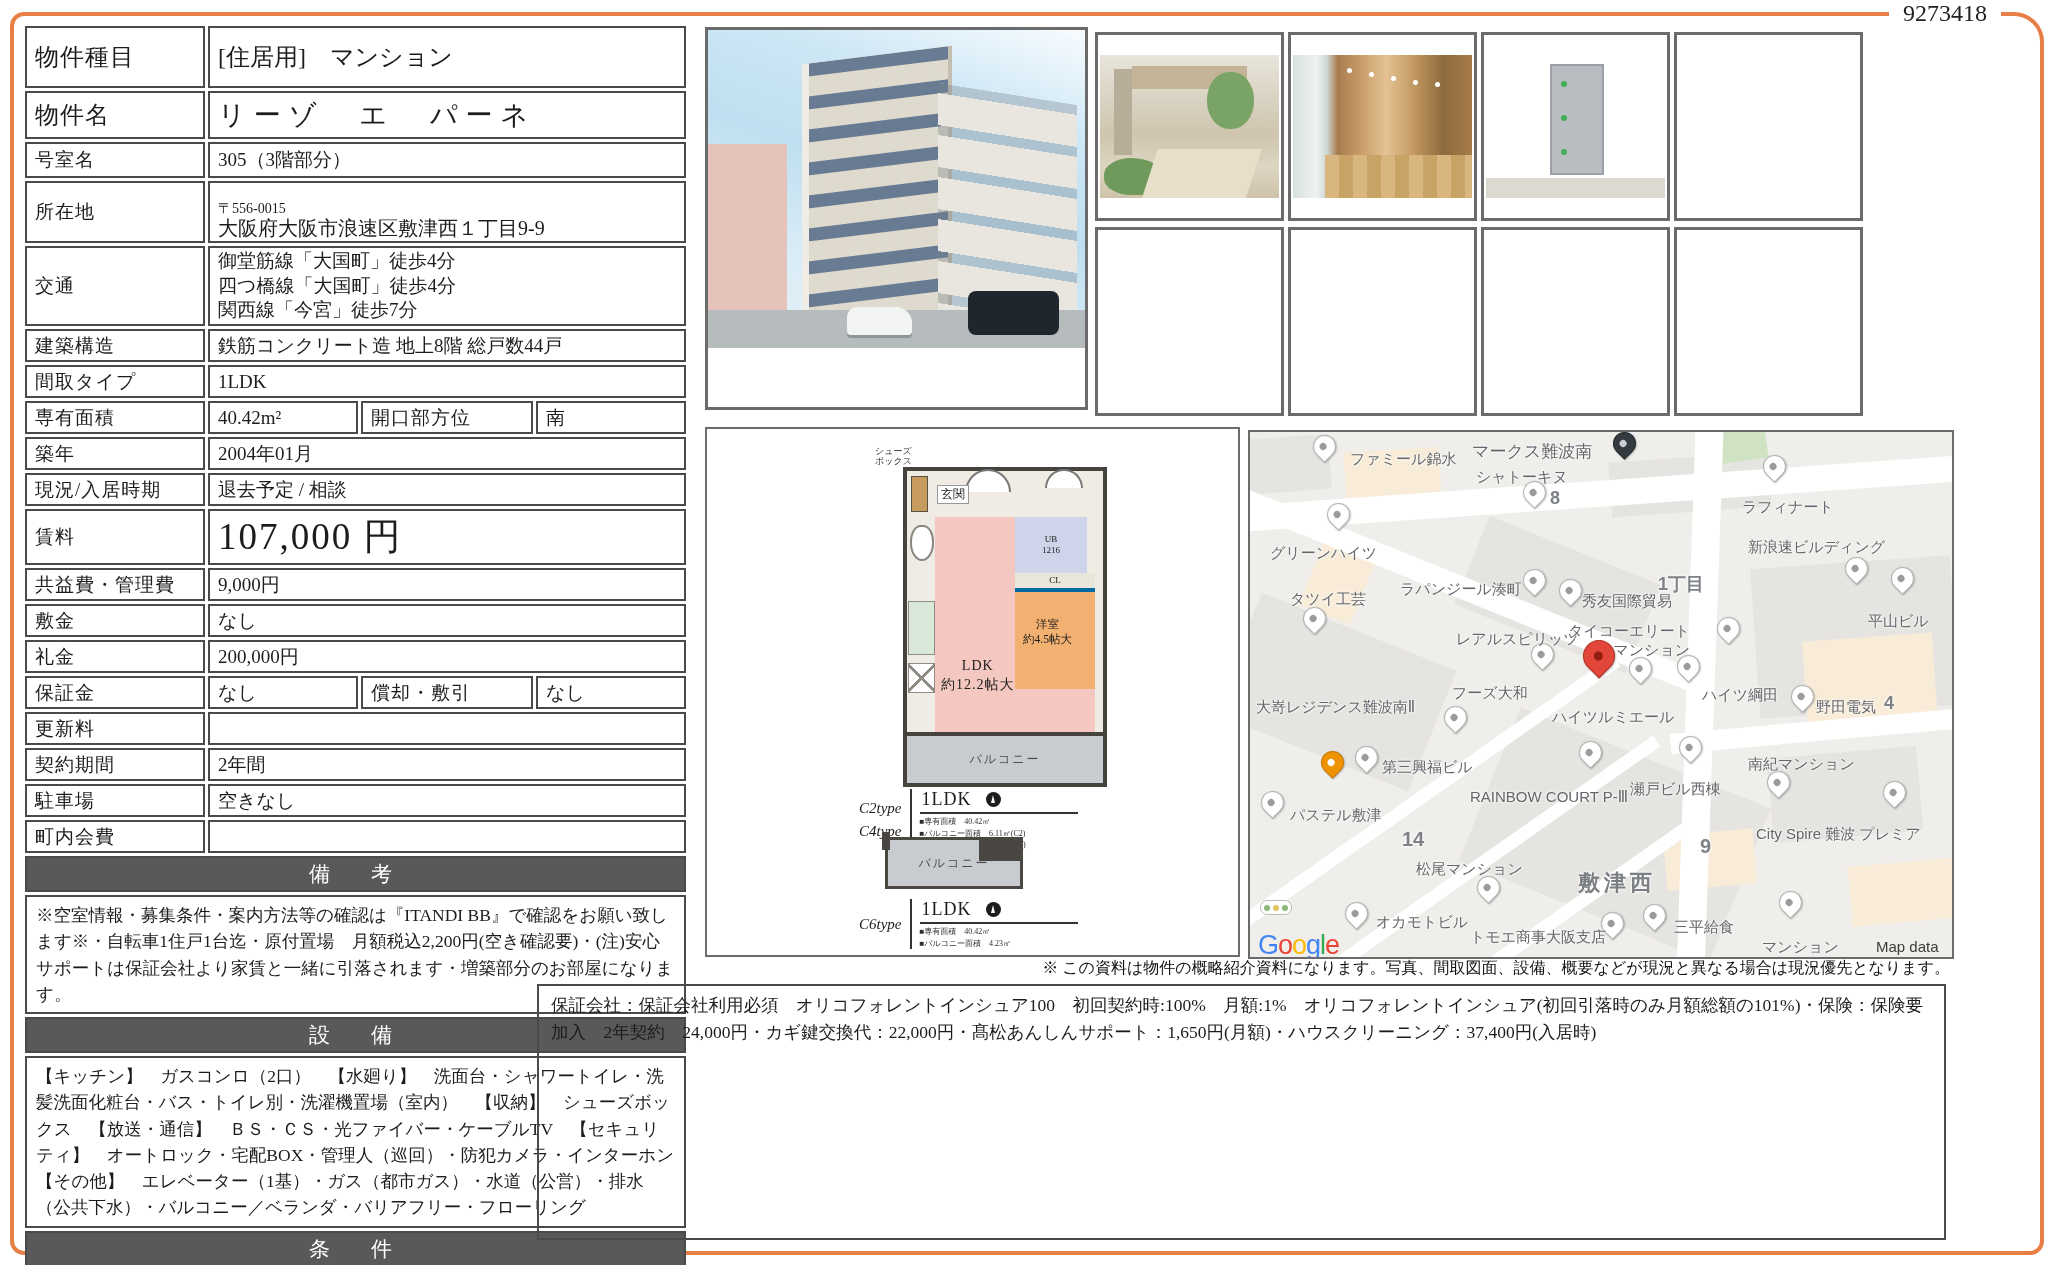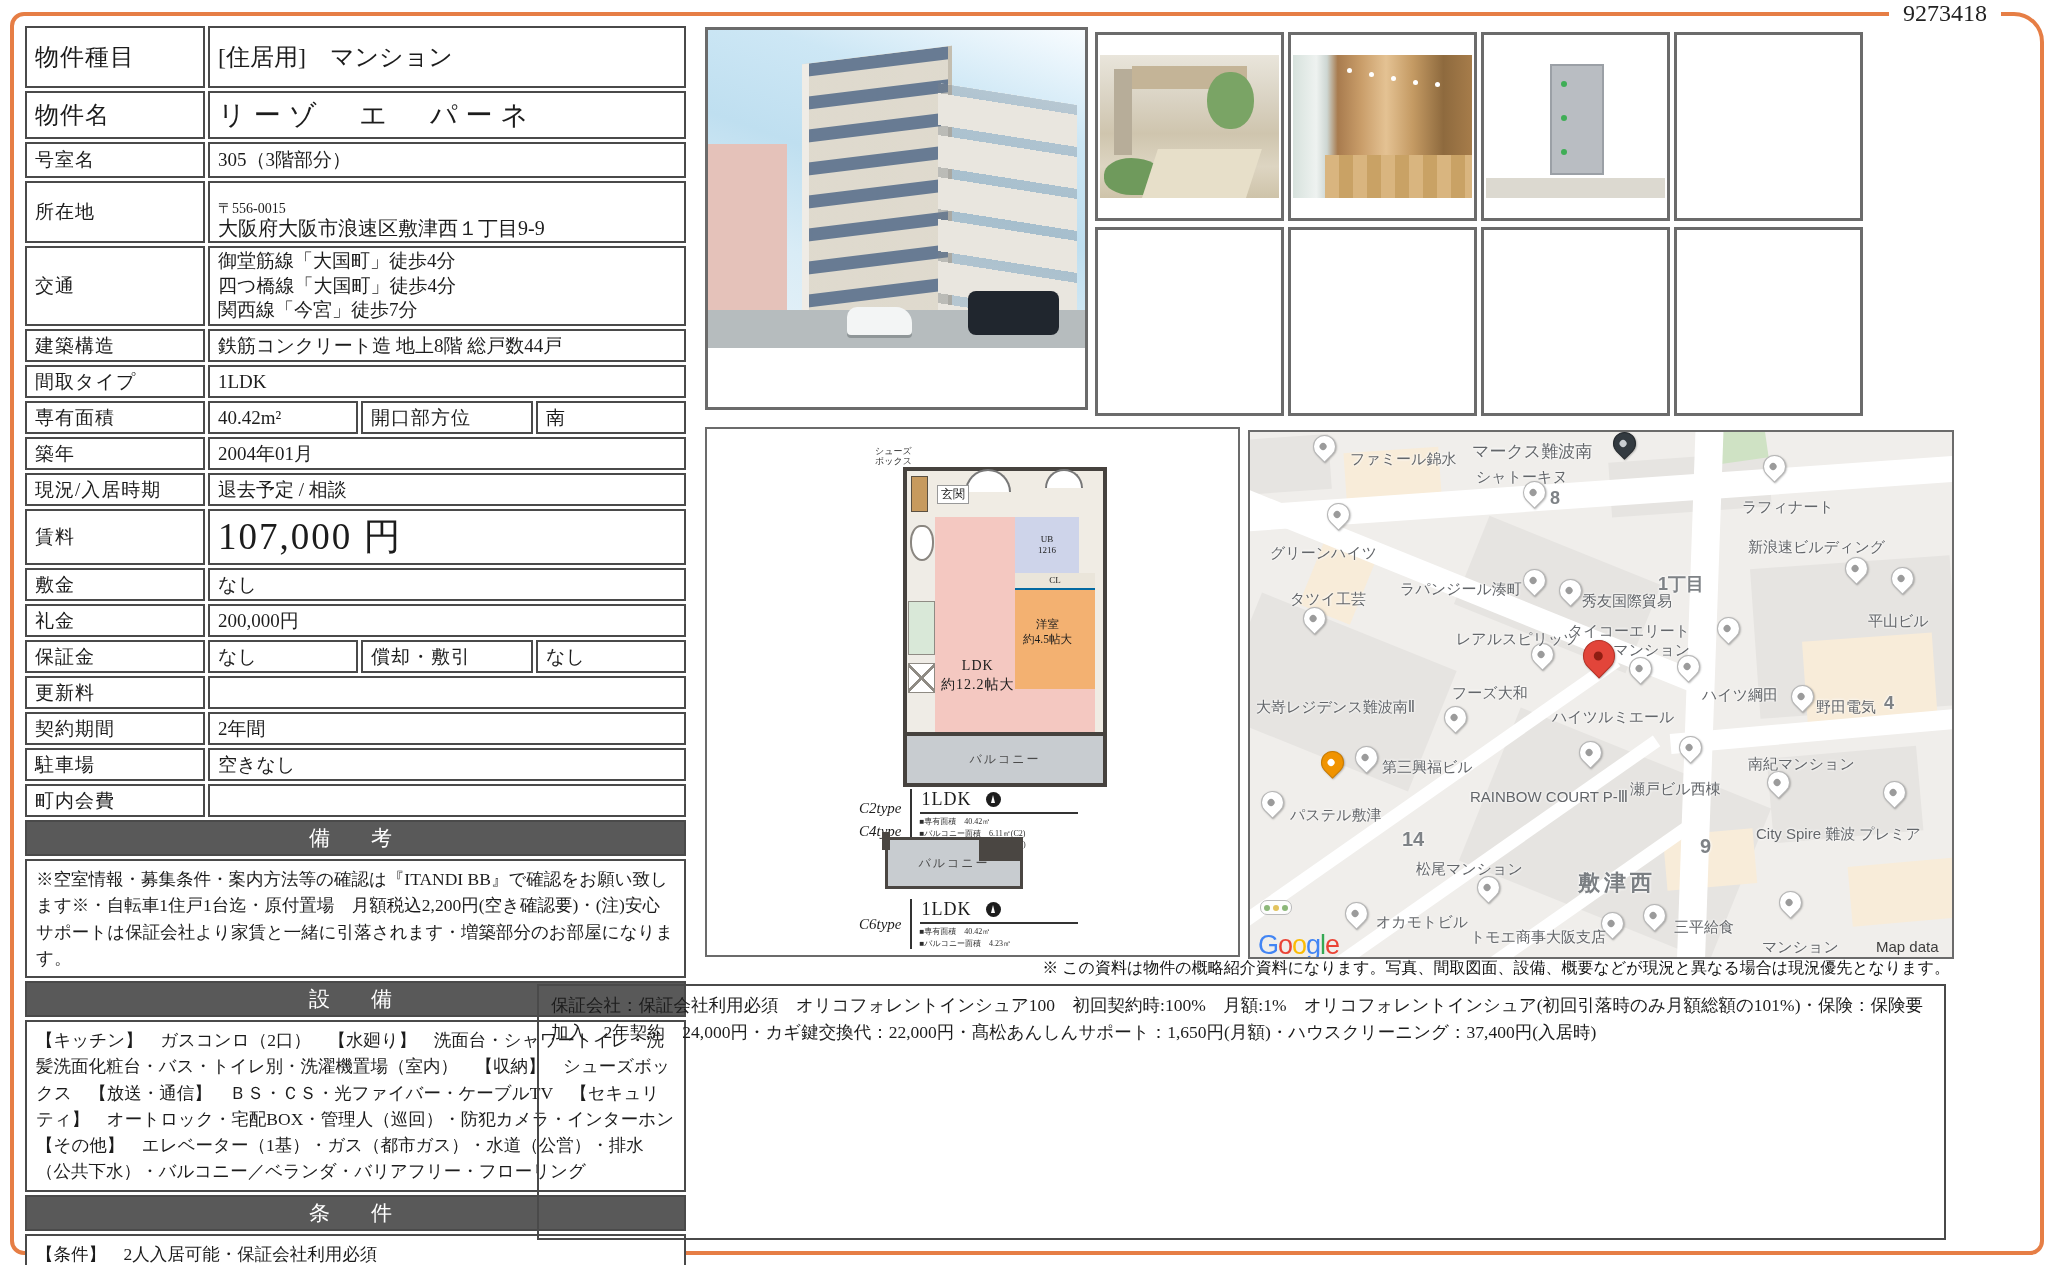--- a/index.html
+++ b/index.html
@@ -77,23 +77,23 @@
   .plan{position:absolute;left:196px;top:38px;width:196px;height:312px;border:4px solid #46423e;background:#f0ece4;}
   .plan .fx{position:absolute;}
   .p-ldk{left:28px;top:46px;width:80px;height:215px;background:#f4c8c1;}
   .p-ldk-b{left:108px;top:218px;width:80px;height:43px;background:#f4c8c1;}
   .p-strip{left:0;top:46px;width:28px;height:215px;background:#efece6;border-right:2px solid #8f8b84;}
   .p-wc{left:3px;top:54px;width:20px;height:32px;background:#fff;border:2px solid #8a8680;border-radius:45% 45% 50% 50%;}
   .p-kit{left:1px;top:130px;width:25px;height:52px;background:#d9e8d8;border:1px solid #8f8b84;}
   .p-wash{left:1px;top:192px;width:25px;height:28px;background:
       linear-gradient(45deg,transparent 46%,#8f8b84 46% 54%,transparent 54%),
       linear-gradient(-45deg,transparent 46%,#8f8b84 46% 54%,transparent 54%),#fff;border:1px solid #8f8b84;}
-  .p-ub{left:108px;top:46px;width:64px;height:56px;background:#ced4ea;display:flex;align-items:center;justify-content:center;}
+  .p-ub{left:108px;top:46px;width:72px;height:56px;background:#ced4ea;display:flex;align-items:center;justify-content:center;}
   .p-bed{left:108px;top:102px;width:80px;height:116px;background:#f3b171;}
-  .p-cl{position:absolute;left:0;top:0;width:100%;height:15px;background:#eae5da;border-bottom:2px solid #0369a1;
+  .p-cl{position:absolute;left:0;top:0;width:100%;height:15px;background:#eae5da;border-bottom:4px solid #0369a1;
         text-align:center;font-size:9px;line-height:14px;}
   .p-shoe{left:4px;top:5px;width:15px;height:34px;background:#c79a5e;border:1px solid #5a5042;}
   .p-door{left:58px;top:-2px;width:42px;height:21px;border:2px solid #777;border-bottom:none;
           border-radius:42px 42px 0 0;background:#fff;}
   .p-door2{left:138px;top:-2px;width:34px;height:17px;border:2px solid #777;border-bottom:none;
            border-radius:34px 34px 0 0;background:#fff;}
   .p-balc{left:-4px;top:261px;width:196px;height:47px;background:#c8ccd0;border:4px solid #46423e;
           display:flex;align-items:center;justify-content:center;}
   .p-ent-label{position:absolute;left:30px;top:14px;font-size:12px;background:#fff;padding:0 3px;border:1px solid #999;}
   .p-ub-t,.p-bed-t,.p-ldk-t,.p-balc-t{white-space:pre-line;text-align:center;}
@@ -208,20 +208,24 @@
         <div class="cell lab">築年</div>
         <div class="cell val">2004年01月</div>
       </div>
     <div class="row">
         <div class="cell lab">現況/入居時期</div>
         <div class="cell val">退去予定 /  相談</div>
       </div>
     <div class="row rRent">
         <div class="cell lab">賃料</div>
         <div class="cell val">107,000 円</div>
+      </div>
+    <div class="row">
+        <div class="cell lab">共益費・管理費</div>
+        <div class="cell val">9,000円</div>
       </div>
     <div class="row">
         <div class="cell lab">敷金</div>
         <div class="cell val">なし</div>
       </div>
     <div class="row">
         <div class="cell lab">礼金</div>
         <div class="cell val">200,000円</div>
       </div>
     <div class="row c4">

